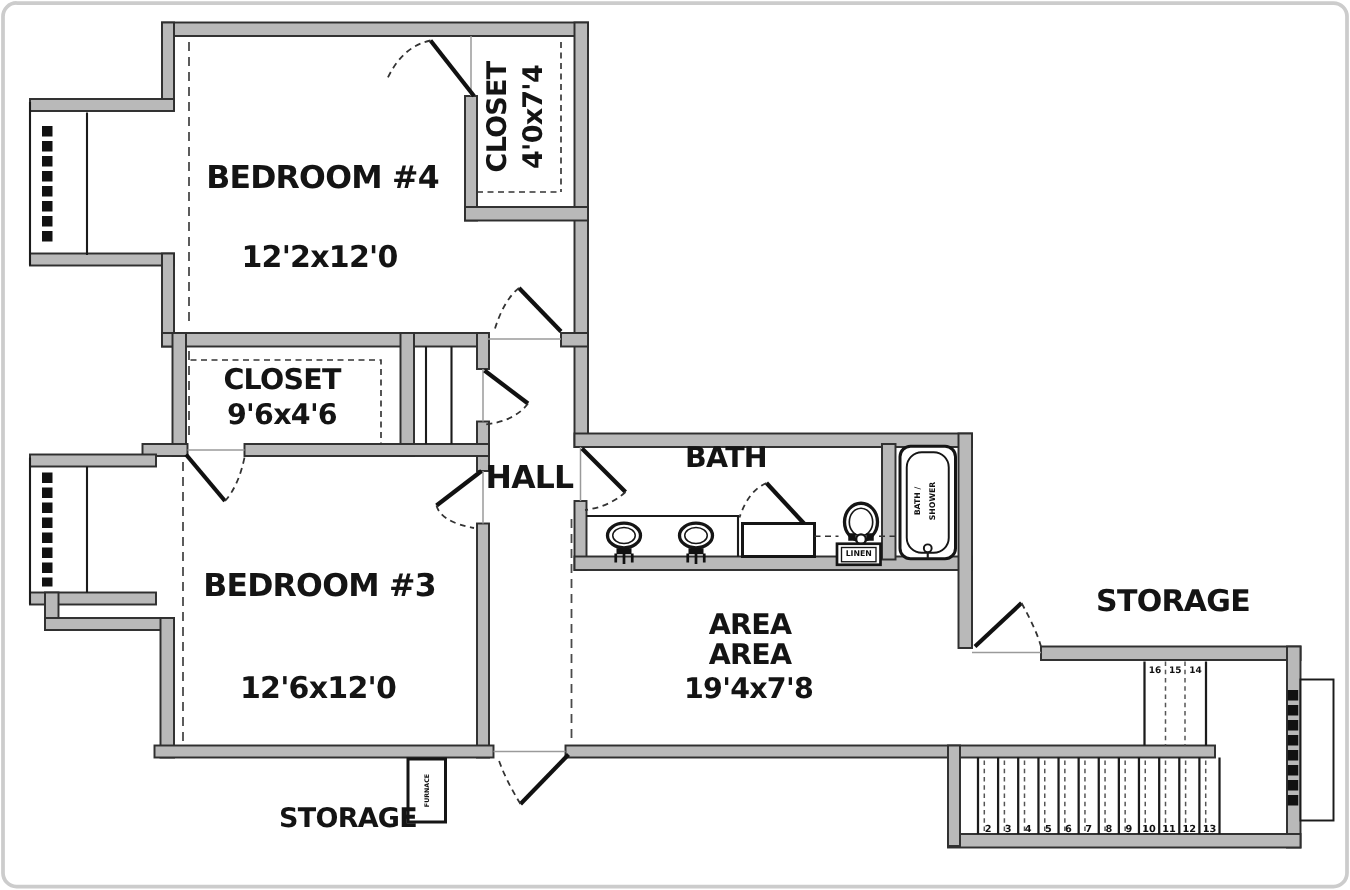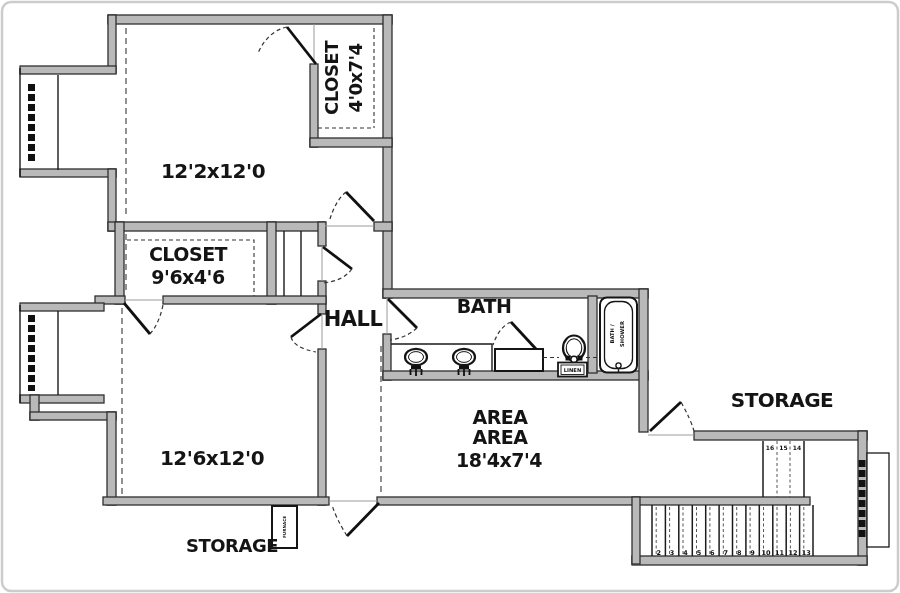--- a/index.html
+++ b/index.html
@@ -230,32 +230,34 @@
     <text class="num" x="766" y="552.5" font-size="6.5" text-anchor="middle" dominant-baseline="central">10</text>
     <text class="num" x="779.4" y="552.5" font-size="6.5" text-anchor="middle" dominant-baseline="central">11</text>
     <text class="num" x="792.9" y="552.5" font-size="6.5" text-anchor="middle" dominant-baseline="central">12</text>
     <text class="num" x="806.3" y="552.5" font-size="6.5" text-anchor="middle" dominant-baseline="central">13</text>
     <text class="num" x="770" y="447" font-size="6" text-anchor="middle" dominant-baseline="central">16</text>
     <text class="num" x="783.5" y="447" font-size="6" text-anchor="middle" dominant-baseline="central">15</text>
     <text class="num" x="797" y="447" font-size="6" text-anchor="middle" dominant-baseline="central">14</text>
   </g>
 </svg>
 
+<div class="lbl f21" style="left:215px;top:119px;">BEDROOM #4</div>
 <div class="lbl f20" style="left:213px;top:143px;">12'2x12'0</div>
 
 <div class="lbl rot f18" style="left:332px;top:78px;">CLOSET</div>
 <div class="lbl rot f18" style="left:356px;top:78px;">4'0x7'4</div>
 
 <div class="lbl f19" style="left:188px;top:254px;">CLOSET</div>
 <div class="lbl f19" style="left:188px;top:277px;">9'6x4'6</div>
 
 <div class="lbl f21" style="left:353px;top:299px;margin-top:20px;">HALL</div>
 <div class="lbl f19" style="left:484px;top:306px;">BATH</div>
 
+<div class="lbl f21" style="left:213px;top:391px;">BEDROOM #3</div>
 <div class="lbl f20" style="left:212px;top:430px;">12'6x12'0</div>
 
 <div class="lbl f19" style="left:500px;top:417px;">AREA</div>
 <div class="lbl f19" style="left:500px;top:437px;">AREA</div>
-<div class="lbl f19" style="left:499px;top:460px;">18'4x7'4</div>
+<div class="lbl f19" style="left:499px;top:460px;">19'4x7'8</div>
 
 <div class="lbl f20" style="left:782px;top:372px;">STORAGE</div>
 <div class="lbl f18" style="left:232px;top:546px;">STORAGE</div>
 </div>
 
 </body></html>

